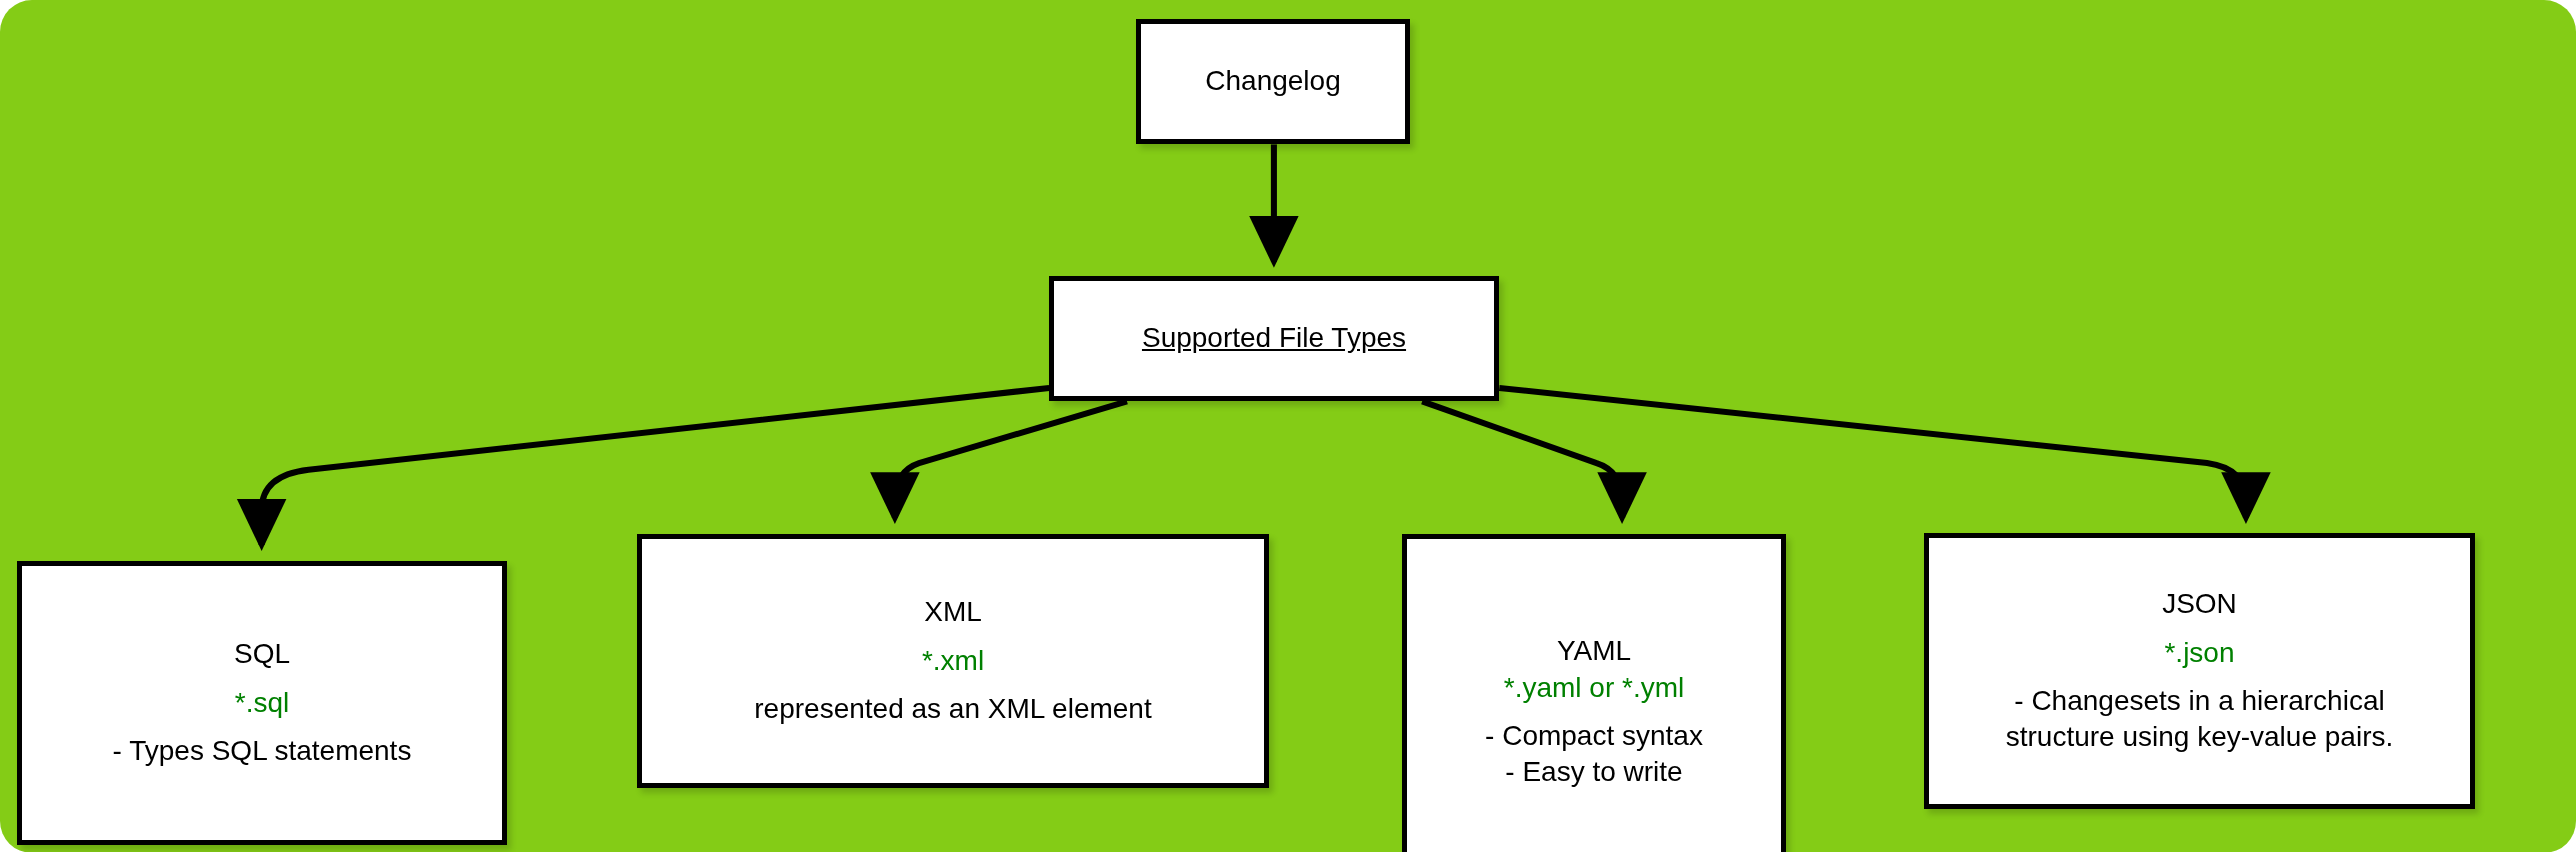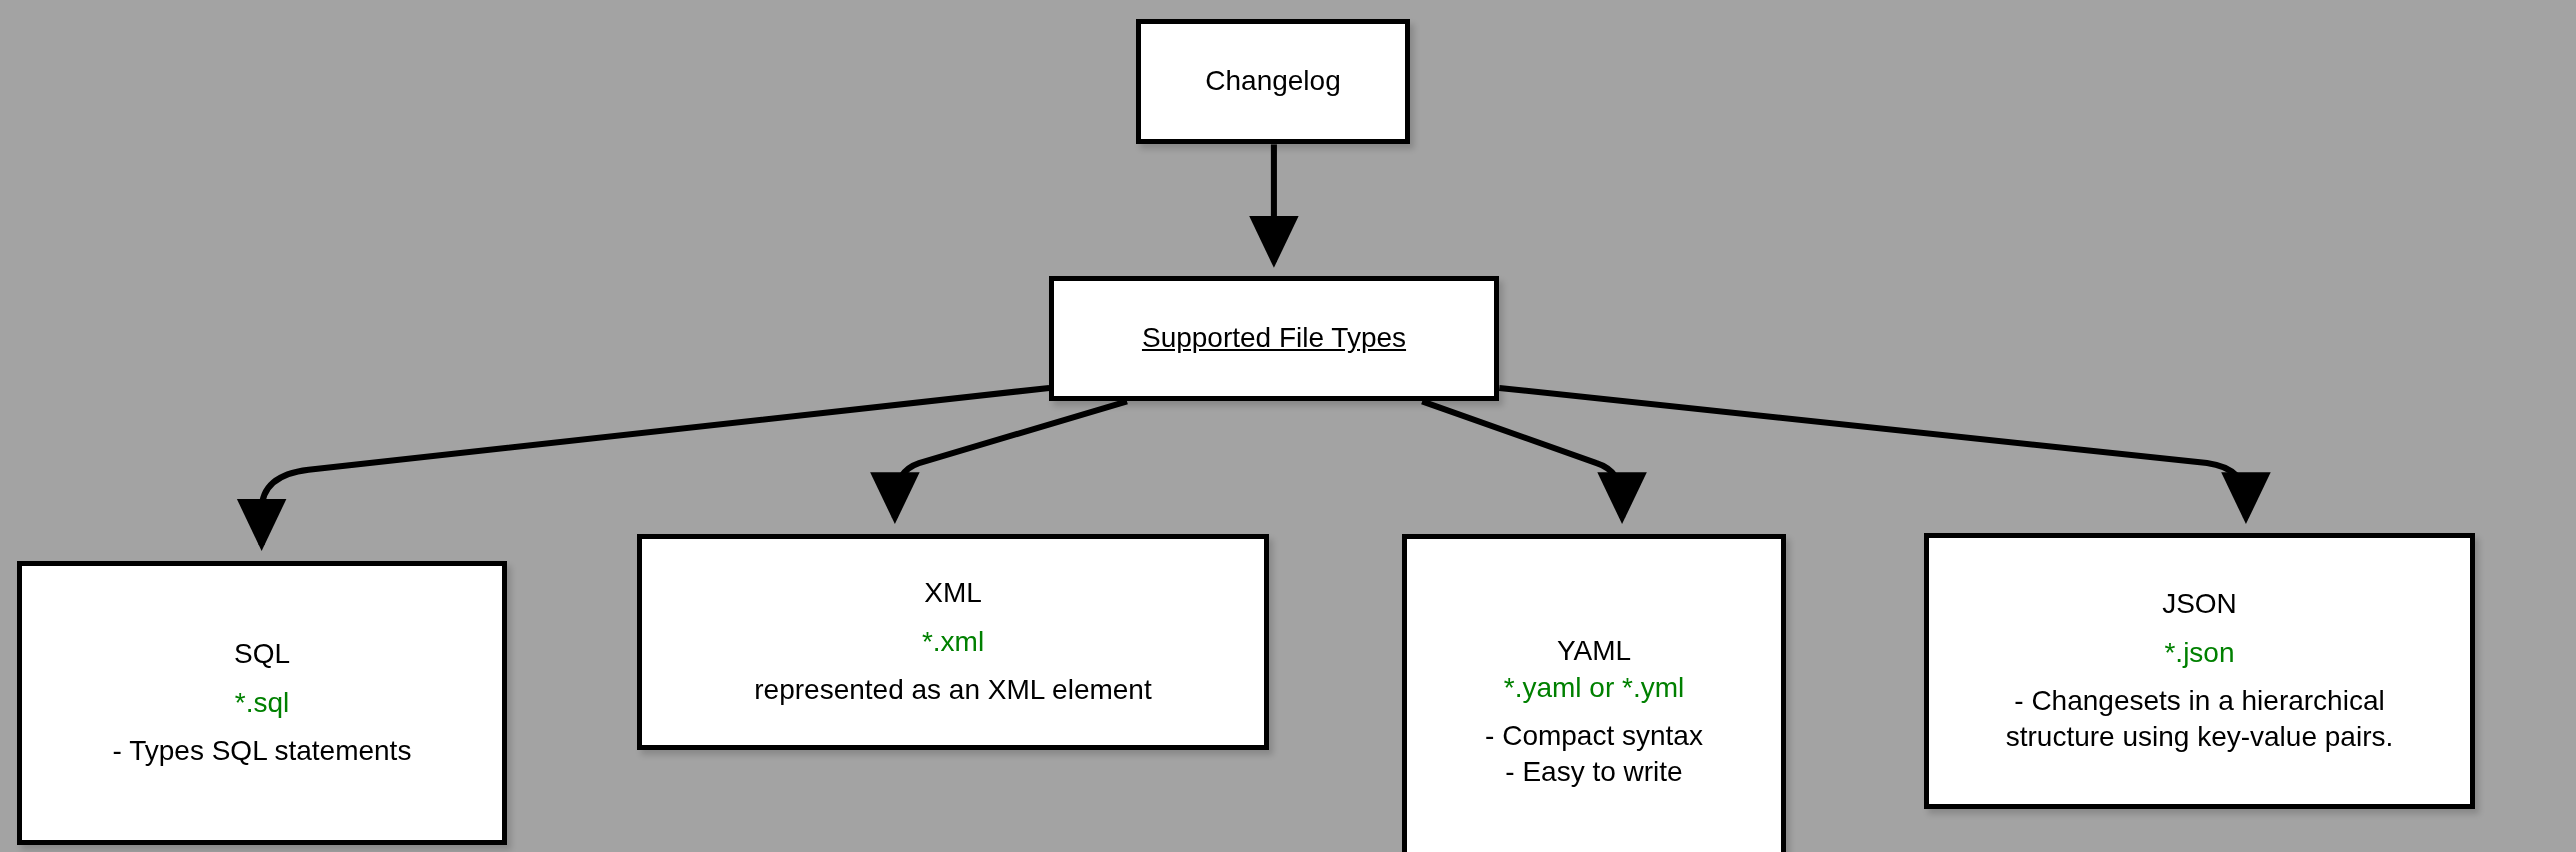--- a/index.html
+++ b/index.html
@@ -8,22 +8,23 @@
     background: #ffffff;
   }
   body {
     font-family: "Liberation Sans", sans-serif;
     color: #000000;
   }
   #canvas {
     position: relative;
     width: 2576px;
     height: 853px;
-    background: #a3a3a3;
+    background: #84cc16;
     overflow: hidden;
+    border-radius: 32px;
   }
   #edges {
     position: absolute;
     left: 0;
     top: 0;
     width: 2576px;
     height: 853px;
     pointer-events: none;
   }
   .node {
@@ -48,21 +49,21 @@
   }
   .node .line.ext {
     color: #008000;
   }
   .node .gap-sm { height: 12px; }
 
   
   #node-changelog { left: 1136px; top: 19px;  width: 274px; height: 125px; }
   #node-supported { left: 1049px; top: 276px; width: 450px; height: 125px; text-decoration: underline; }
   #node-sql       { left: 17px;   top: 561px; width: 490px; height: 284px; }
-  #node-xml       { left: 637px;  top: 534px; width: 632px; height: 216px; text-align: right; }
+  #node-xml       { left: 637px;  top: 534px; width: 632px; height: 254px; text-align: right; }
   #node-yaml      { left: 1402px; top: 534px; width: 384px; height: 356px; }
   #node-json      { left: 1924px; top: 533px; width: 551px; height: 276px; }
 </style>
 </head>
 <body>
 
 <div id="canvas">
 
   <svg id="edges" viewBox="0 0 3840 1271" width="2576" height="853" xmlns="http://www.w3.org/2000/svg">
     <defs>

